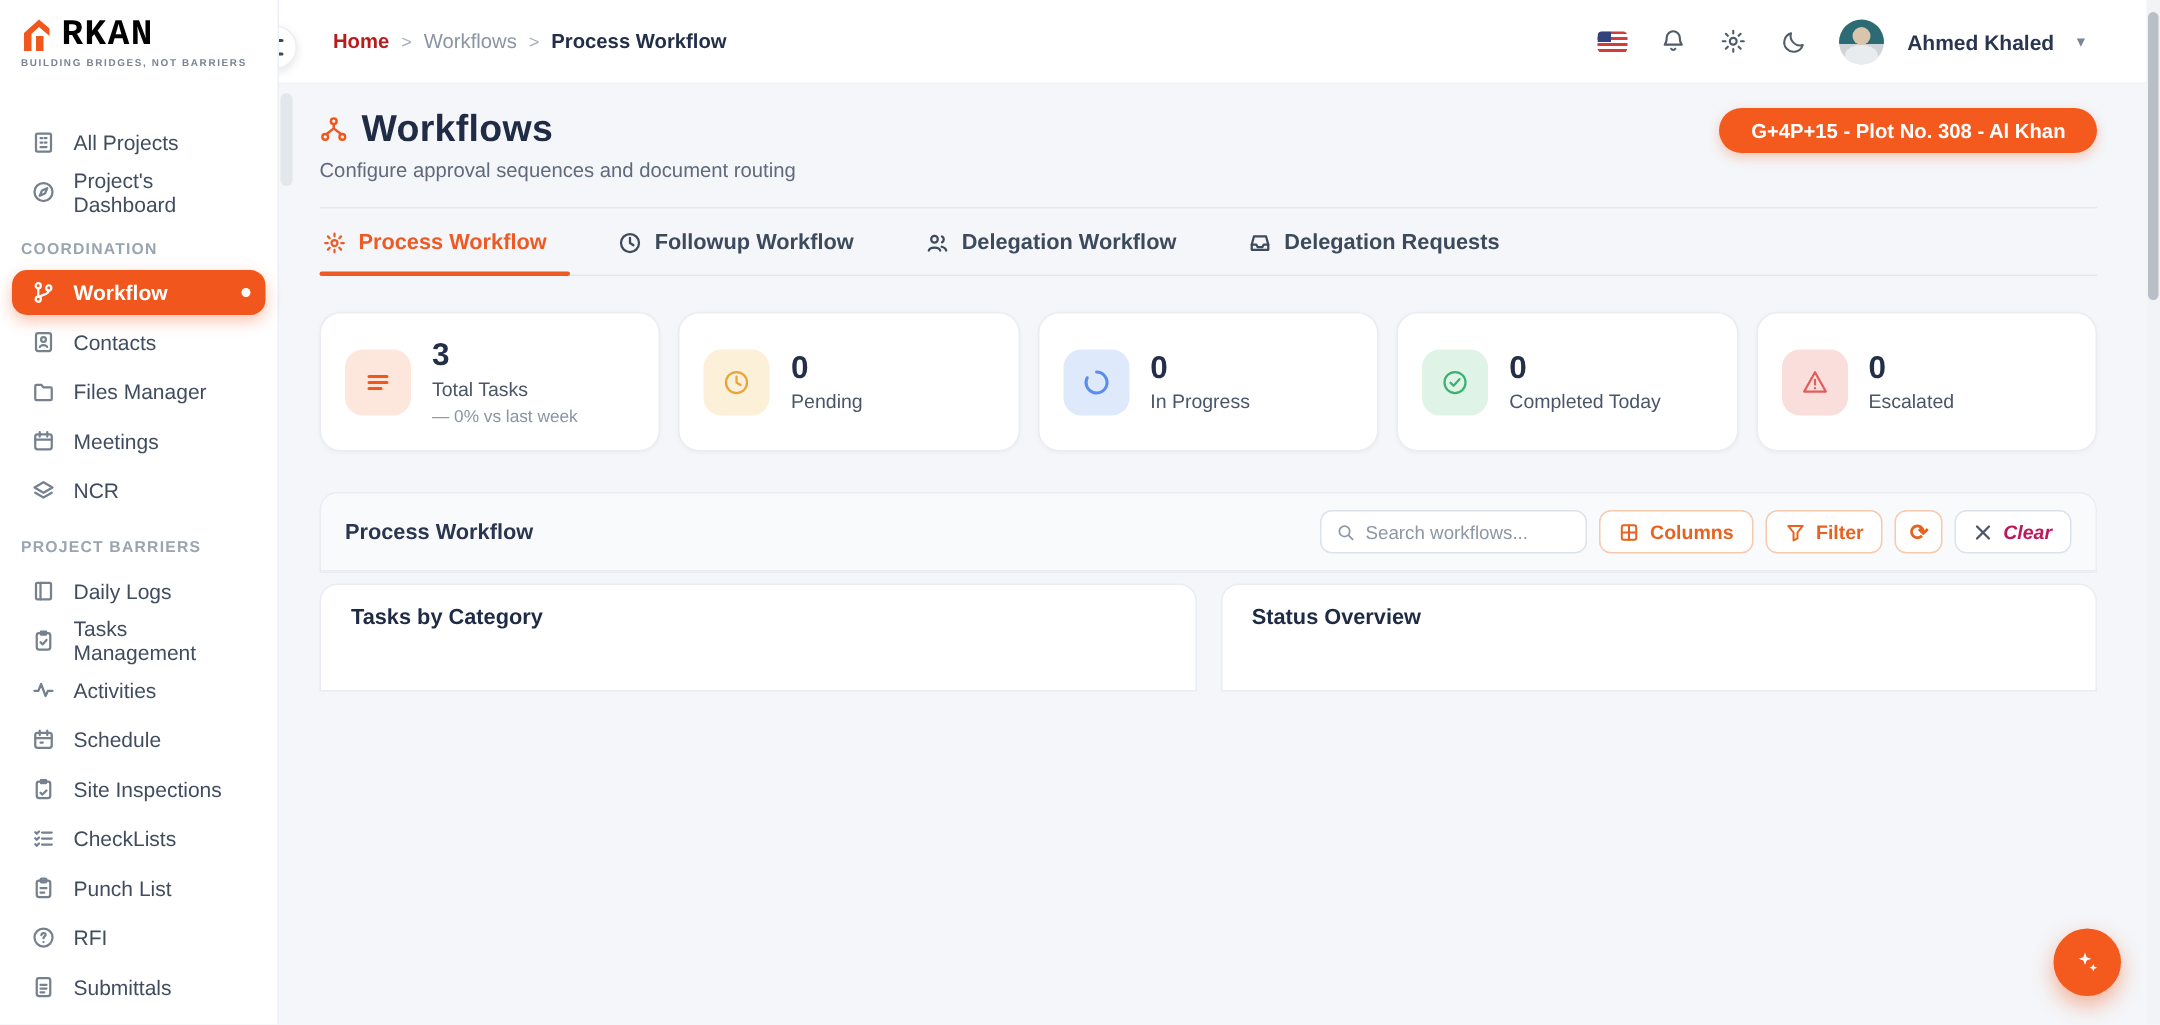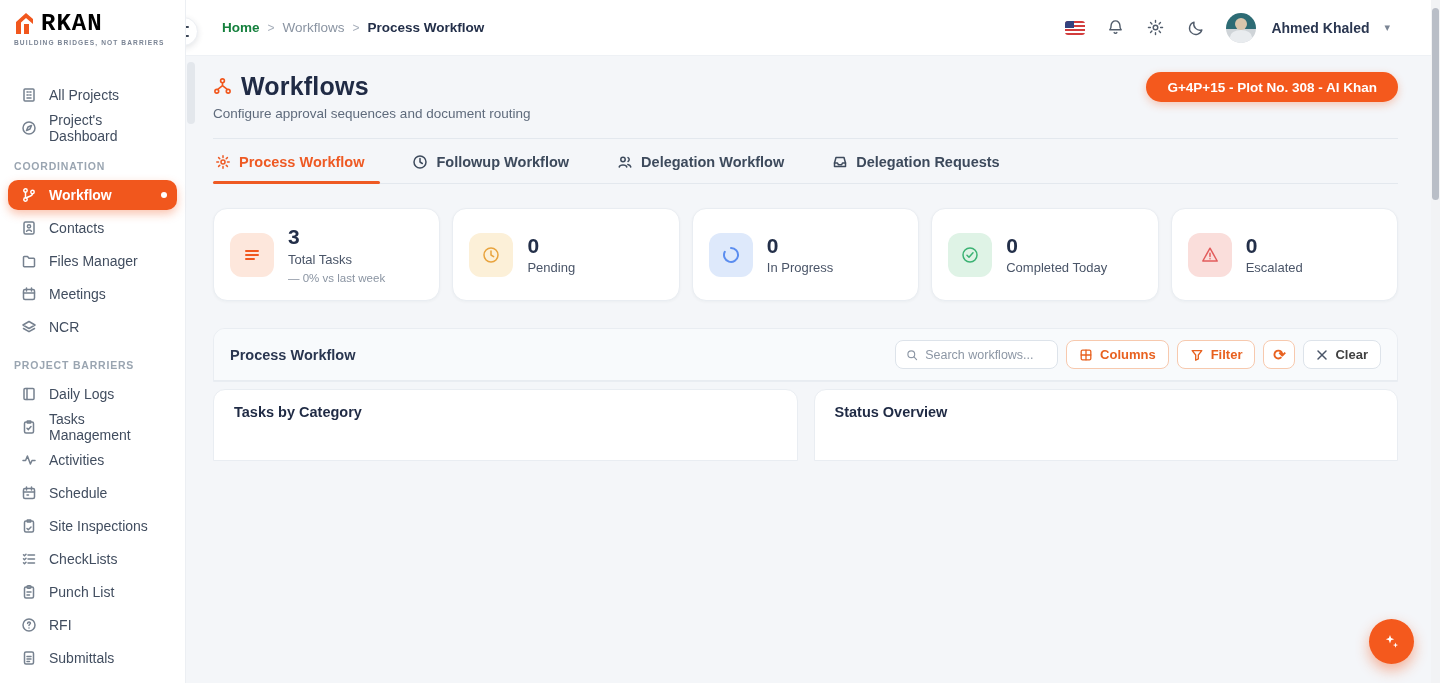--- a/index.html
+++ b/index.html
@@ -23,21 +23,21 @@
   .side-section { font-size:10.5px; font-weight:700; letter-spacing:.8px; color:#9aa5b1; padding:14px 6px 8px 6px; }
   .sb-thumb { position:absolute; left:187px; top:62px; width:8px; height:62px; border-radius:4px; background:#e3e7ec; z-index:6; }
 
   
   .topbar { position:absolute; left:186px; top:0; width:1254px; height:56px; background:#ffffff; border-bottom:1px solid #eef1f5; display:flex; align-items:center; z-index:4; }
   .collapse-btn { position:absolute; left:-17px; top:17px; width:29px; height:29px; border-radius:50%; background:#fff; border:1px solid #eceff3; box-shadow:0 2px 6px rgba(30,40,60,.12); display:flex; align-items:center; justify-content:center; cursor:pointer; z-index:7; }
   .collapse-btn .hlines { display:flex; flex-direction:column; gap:3px; }
   .collapse-btn .hlines i { display:block; height:1.6px; background:#3c4757; border-radius:2px; }
   .hlines i:nth-child(1){width:11px;} .hlines i:nth-child(2){width:7px;} .hlines i:nth-child(3){width:11px;}
   .breadcrumb { display:flex; align-items:center; gap:8px; font-size:13.5px; margin-left:36px; }
-  .bc-home { color:#15803d; font-weight:600; cursor:pointer; }
+  .bc-home { color:#b91c1c; font-weight:600; cursor:pointer; }
   .bc-sep { color:#a6aeba; font-size:12px; }
   .bc-mid { color:#8a94a2; cursor:pointer; }
   .bc-cur { color:#232f49; font-weight:700; }
   .top-actions { margin-left:auto; display:flex; align-items:center; gap:21px; padding-right:50px; }
   .flag { width:20px; height:14px; border-radius:3px; overflow:hidden; position:relative; background:repeating-linear-gradient(180deg,#d23c3c 0 2px,#fff 2px 4px); cursor:pointer; }
   .flag::after { content:""; position:absolute; left:0; top:0; width:9px; height:7px; background:#33427e; }
   .ticon { width:19px; height:19px; display:flex; align-items:center; justify-content:center; cursor:pointer; }
   .ticon svg { stroke:#515c6b; }
   .user-chip { display:flex; align-items:center; gap:15px; cursor:pointer; }
   .avatar { width:30px; height:30px; border-radius:50%; background:linear-gradient(180deg,#2d6b74 55%,#cfd4d8 55%); position:relative; overflow:hidden; }
@@ -72,28 +72,28 @@
   .stat-col { display:flex; flex-direction:column; gap:3px; }
   .stat-value { font-size:21px; font-weight:800; color:#232f49; line-height:1.1; }
   .stat-label { font-size:13px; color:#4a5568; }
   .stat-sub { font-size:11.5px; color:#8a94a2; margin-top:2px; }
 
   
   .panel { margin-top:27px; background:#fff; border:1px solid #e9edf2; border-radius:12px 12px 0 0; overflow:hidden; }
   .panel-head { display:flex; align-items:center; background:#f8fafc; border-bottom:1px solid #e8ecf1; padding:11px 16px; }
   .panel-title { font-size:14.5px; font-weight:700; color:#2a3650; }
   .panel-tools { margin-left:auto; display:flex; align-items:center; gap:8px; }
-  .search-box { display:flex; align-items:center; gap:7px; width:163px; height:29px; background:#fff; border:1px solid #dde3ea; border-radius:8px; padding:0 10px; }
+  .search-box { display:flex; align-items:center; gap:7px; width:178px; height:29px; background:#fff; border:1px solid #dde3ea; border-radius:8px; padding:0 10px; }
   .search-box input { border:none; outline:none; width:100%; font-size:12.5px; color:#3a4454; font-family:inherit; background:transparent; }
   .search-box input::placeholder { color:#8d97a5; }
   .tool-btn { display:flex; align-items:center; gap:7px; height:29px; padding:0 12px; border-radius:8px; background:#fff; font-size:13px; font-weight:700; cursor:pointer; font-family:inherit; }
   .btn-orange { border:1px solid #f7c9ae; color:#e8611f; }
   .btn-orange svg { stroke:#e8611f; }
   .btn-refresh { width:32px; padding:0; justify-content:center; border:1px solid #f7c9ae; color:#e8611f; font-size:15px; font-weight:700; }
-  .btn-gray { border:1px solid #dde3ea; color:#404040; }
+  .btn-gray { border:1px solid #dde3ea; color:#be185d;font-style:italic; }
   .btn-gray svg { stroke:#4a5568; }
   .panel-body { height:278px; display:flex; flex-direction:column; align-items:center; padding-top:17px; background:#fff; }
   .spinner { width:34px; height:34px; border-radius:50%; border:3px solid #3d4a5c; border-right-color:transparent; border-bottom-color:transparent; transform:rotate(20deg); animation:spin 1s linear infinite; }
   @keyframes spin { to { transform:rotate(380deg);} }
   .loading-text { margin-top:12px; font-size:13.5px; color:#3d4a5c; }
 
   
   .bottom-row { display:flex; gap:16px; margin-top:7px; }
   .bcard { flex:1; background:#fff; border:1px solid #e9edf2; border-radius:12px 12px 0 0; padding:14px 20px 40px 20px; display:flex; align-items:center; }
   .bcard-title { font-size:14.5px; font-weight:700; color:#1f2a44; }

